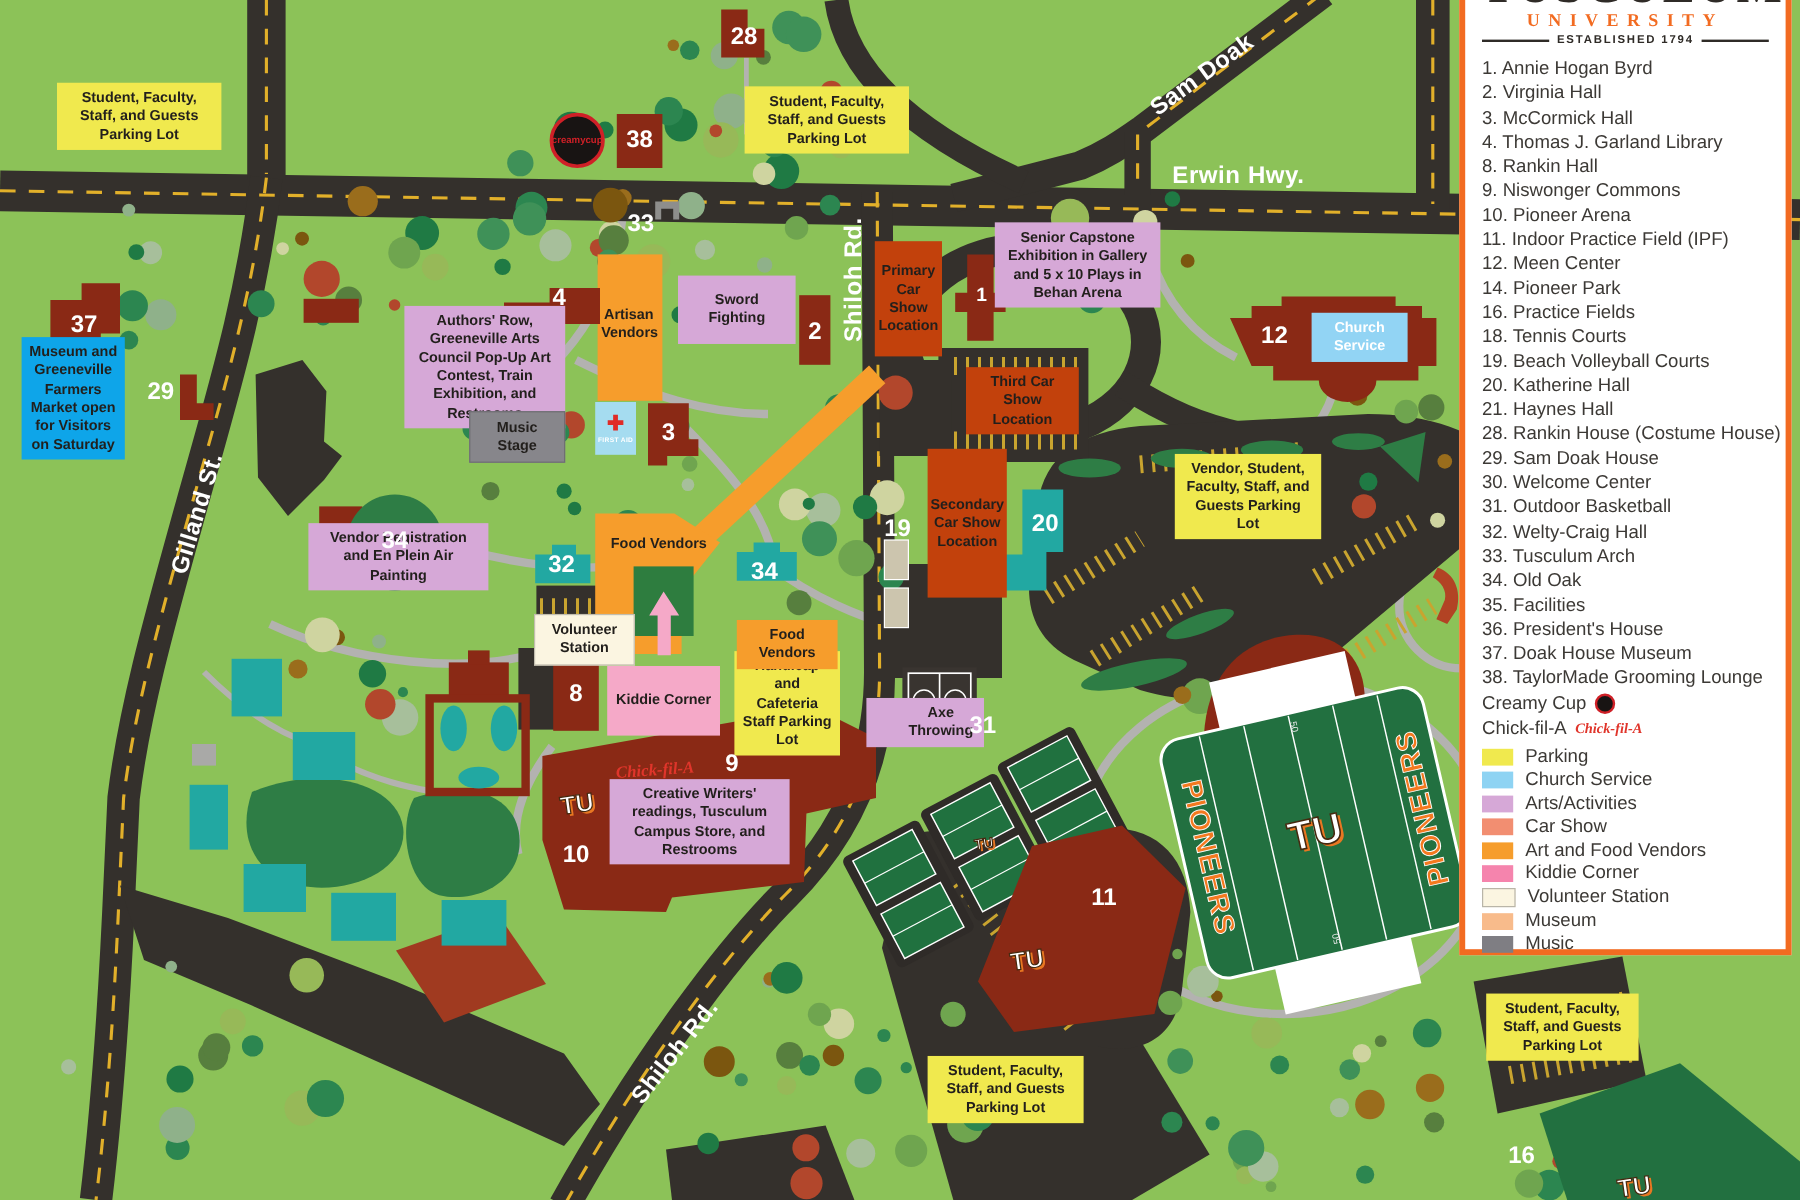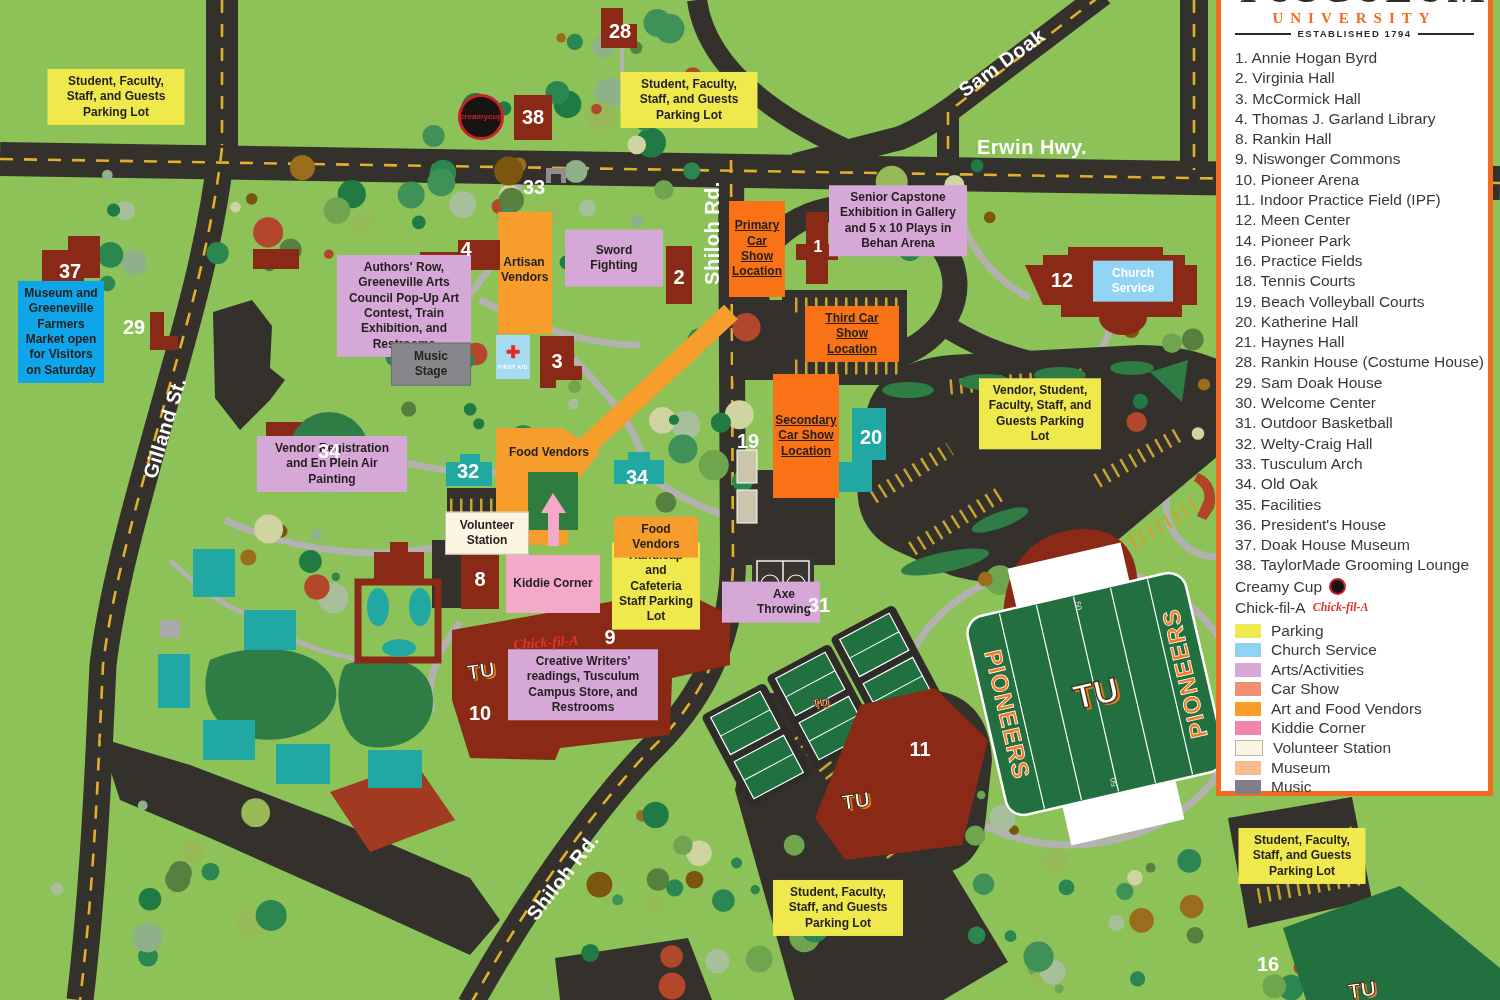--- a/index.html
+++ b/index.html
@@ -5,21 +5,21 @@
   html,body{margin:0;padding:0;}
   body{width:1500px;height:1000px;overflow:hidden;background:#8cc258;
        font-family:"Liberation Sans",sans-serif;position:relative;}
   #stage{position:absolute;left:0;top:0;width:1500px;height:1000px;}
   svg{position:absolute;left:0;top:0;}
   
   .lbl{position:absolute;transform:translate(-50%,-50%);font-weight:bold;font-size:12px;
        line-height:1.28;text-align:center;color:#221f1c;padding:5px 6px;box-sizing:border-box;}
   .yellow{background:#f0e94e;}
   .purple{background:#d6a8d7;}
-  .salmon{background:#f97316;text-decoration:underline;}
+  .salmon{background:#c2410c;}
   .peach{background:#0ea5e9;}
   .orangebg{background:#f69d2c;}
   .graybg{background:#87868b;border:1px solid #6f6e73;}
   .cream{background:#fbf5e1;border:1px solid #c2bdae;}
   .pinkbg{background:#f5a9c8;display:flex;align-items:center;justify-content:center;}
   .bluebg{background:#92d4f4;color:#fff;}
   .nobg{background:transparent;}
   .flexc{display:flex;align-items:center;justify-content:center;}
   .num{position:absolute;transform:translate(-50%,-50%);color:#fff;font-weight:bold;
        font-size:20px;white-space:nowrap;}

